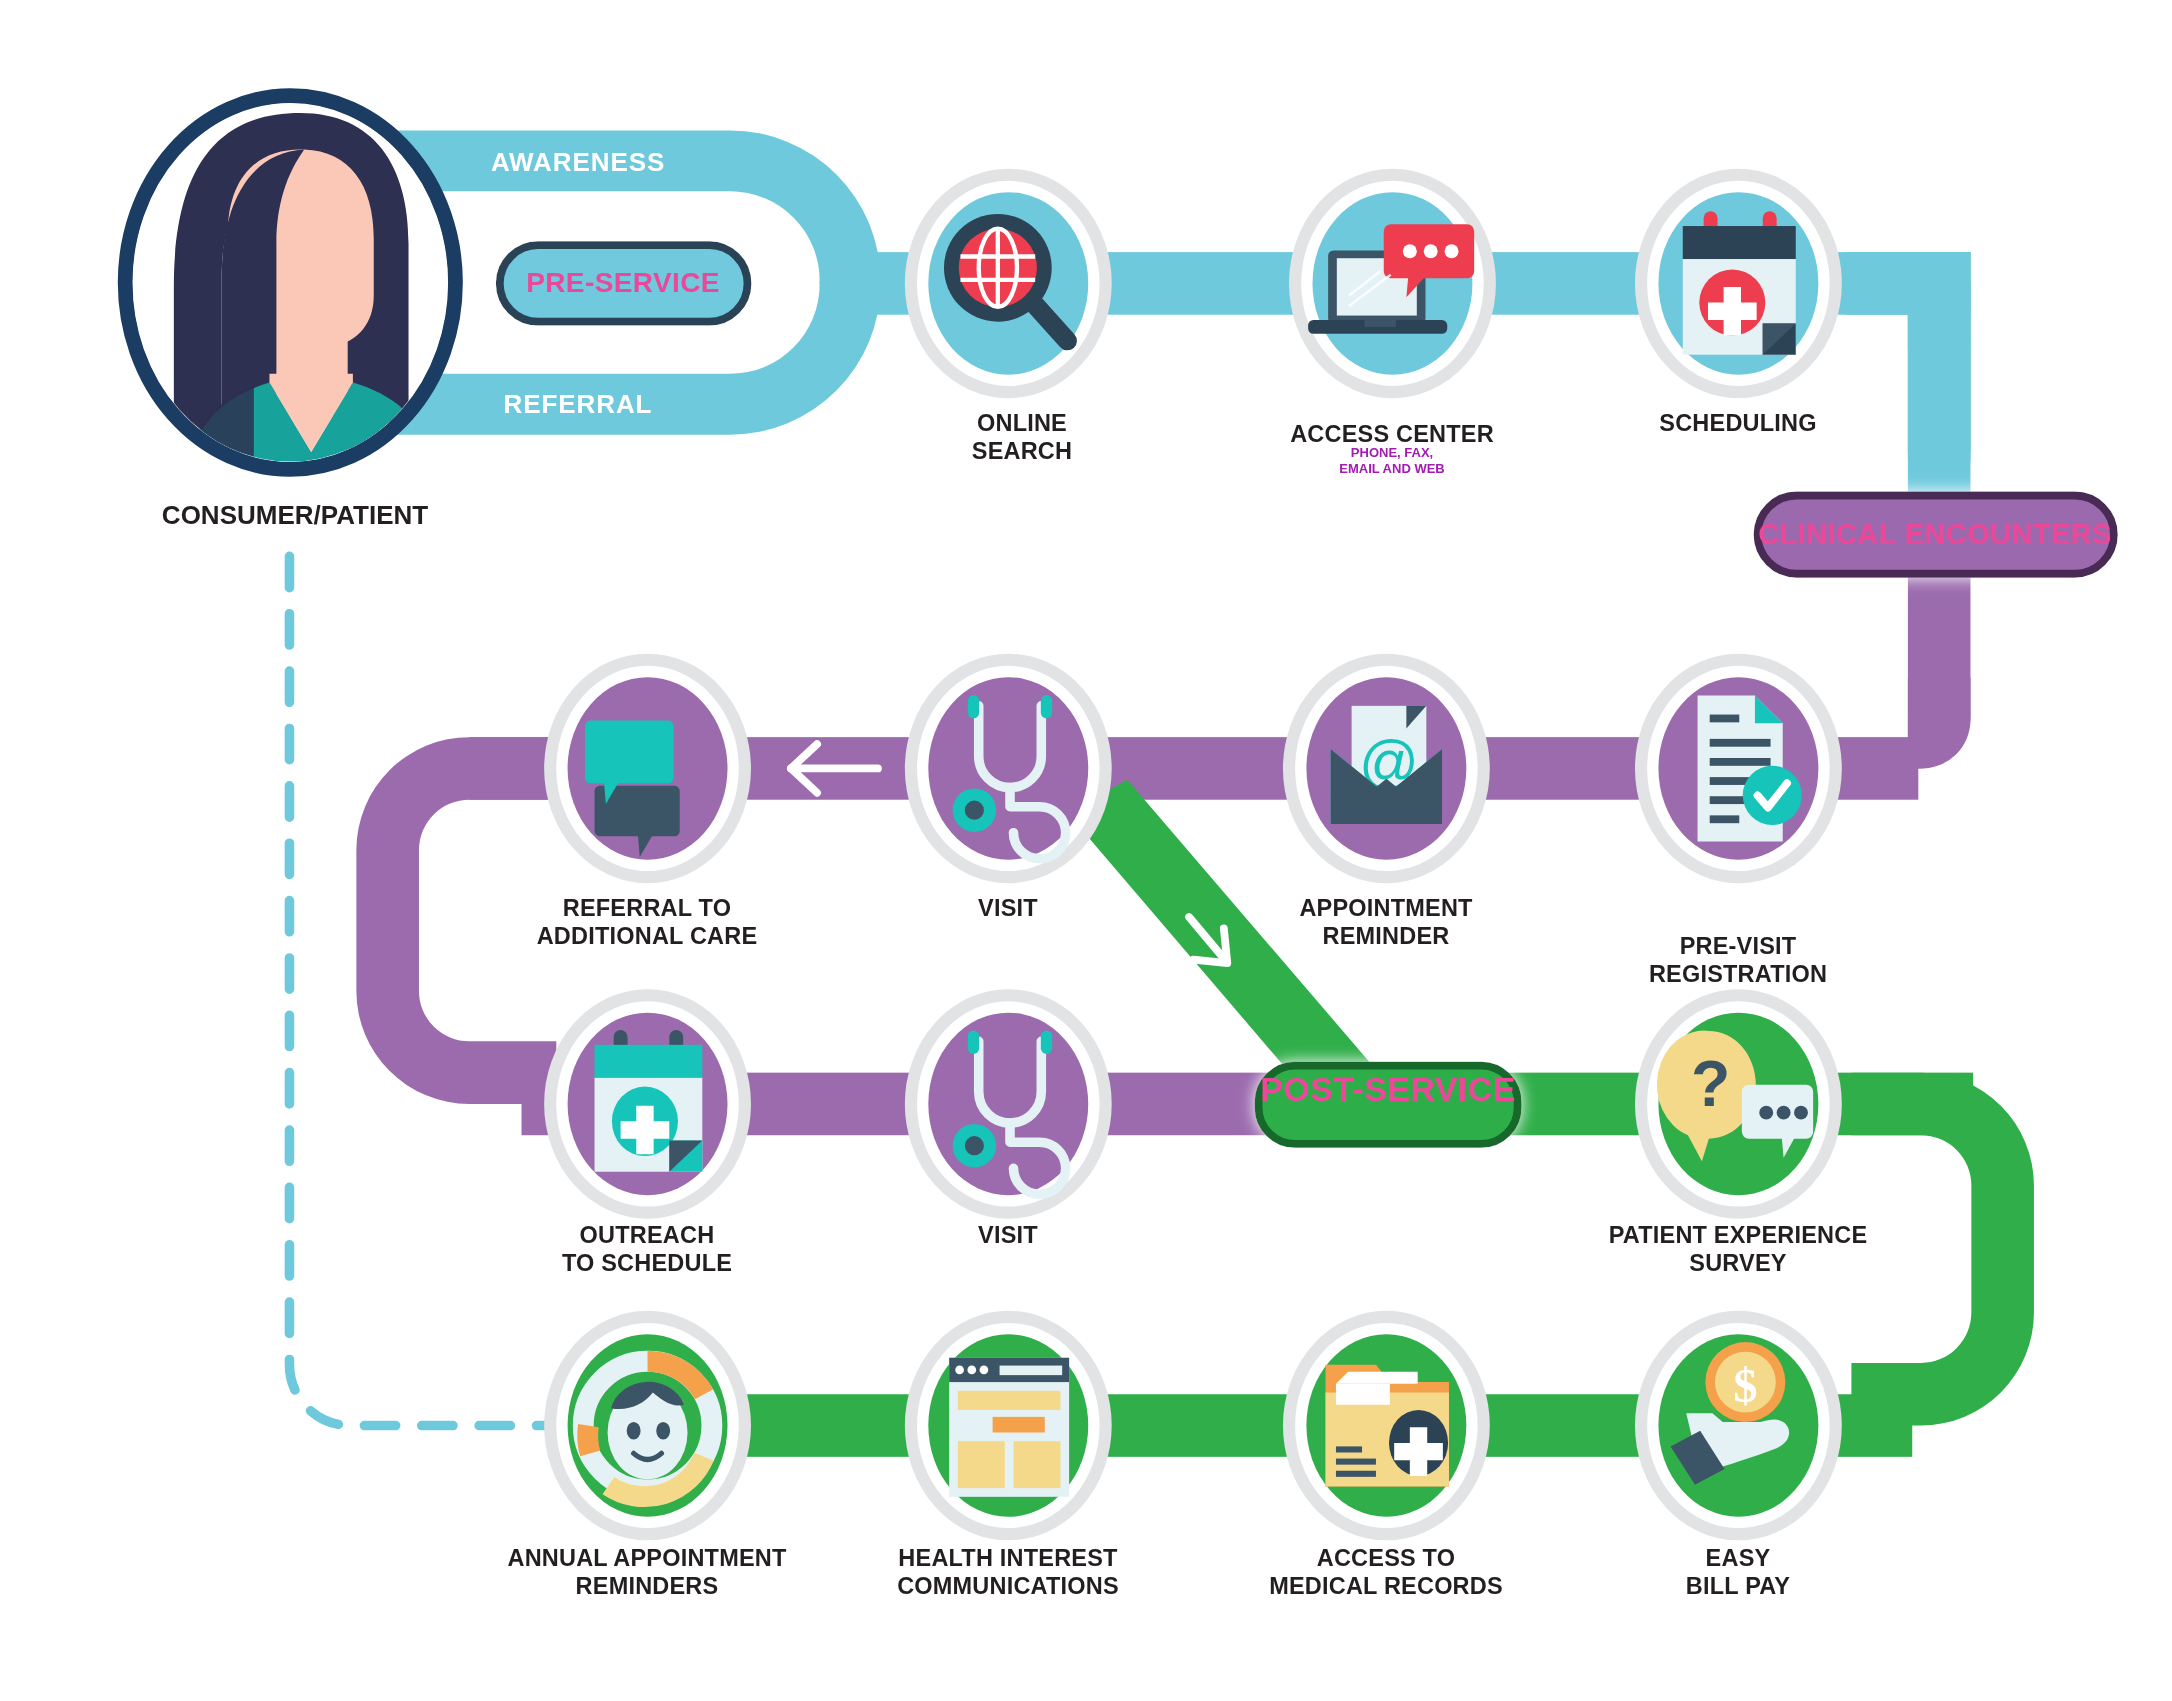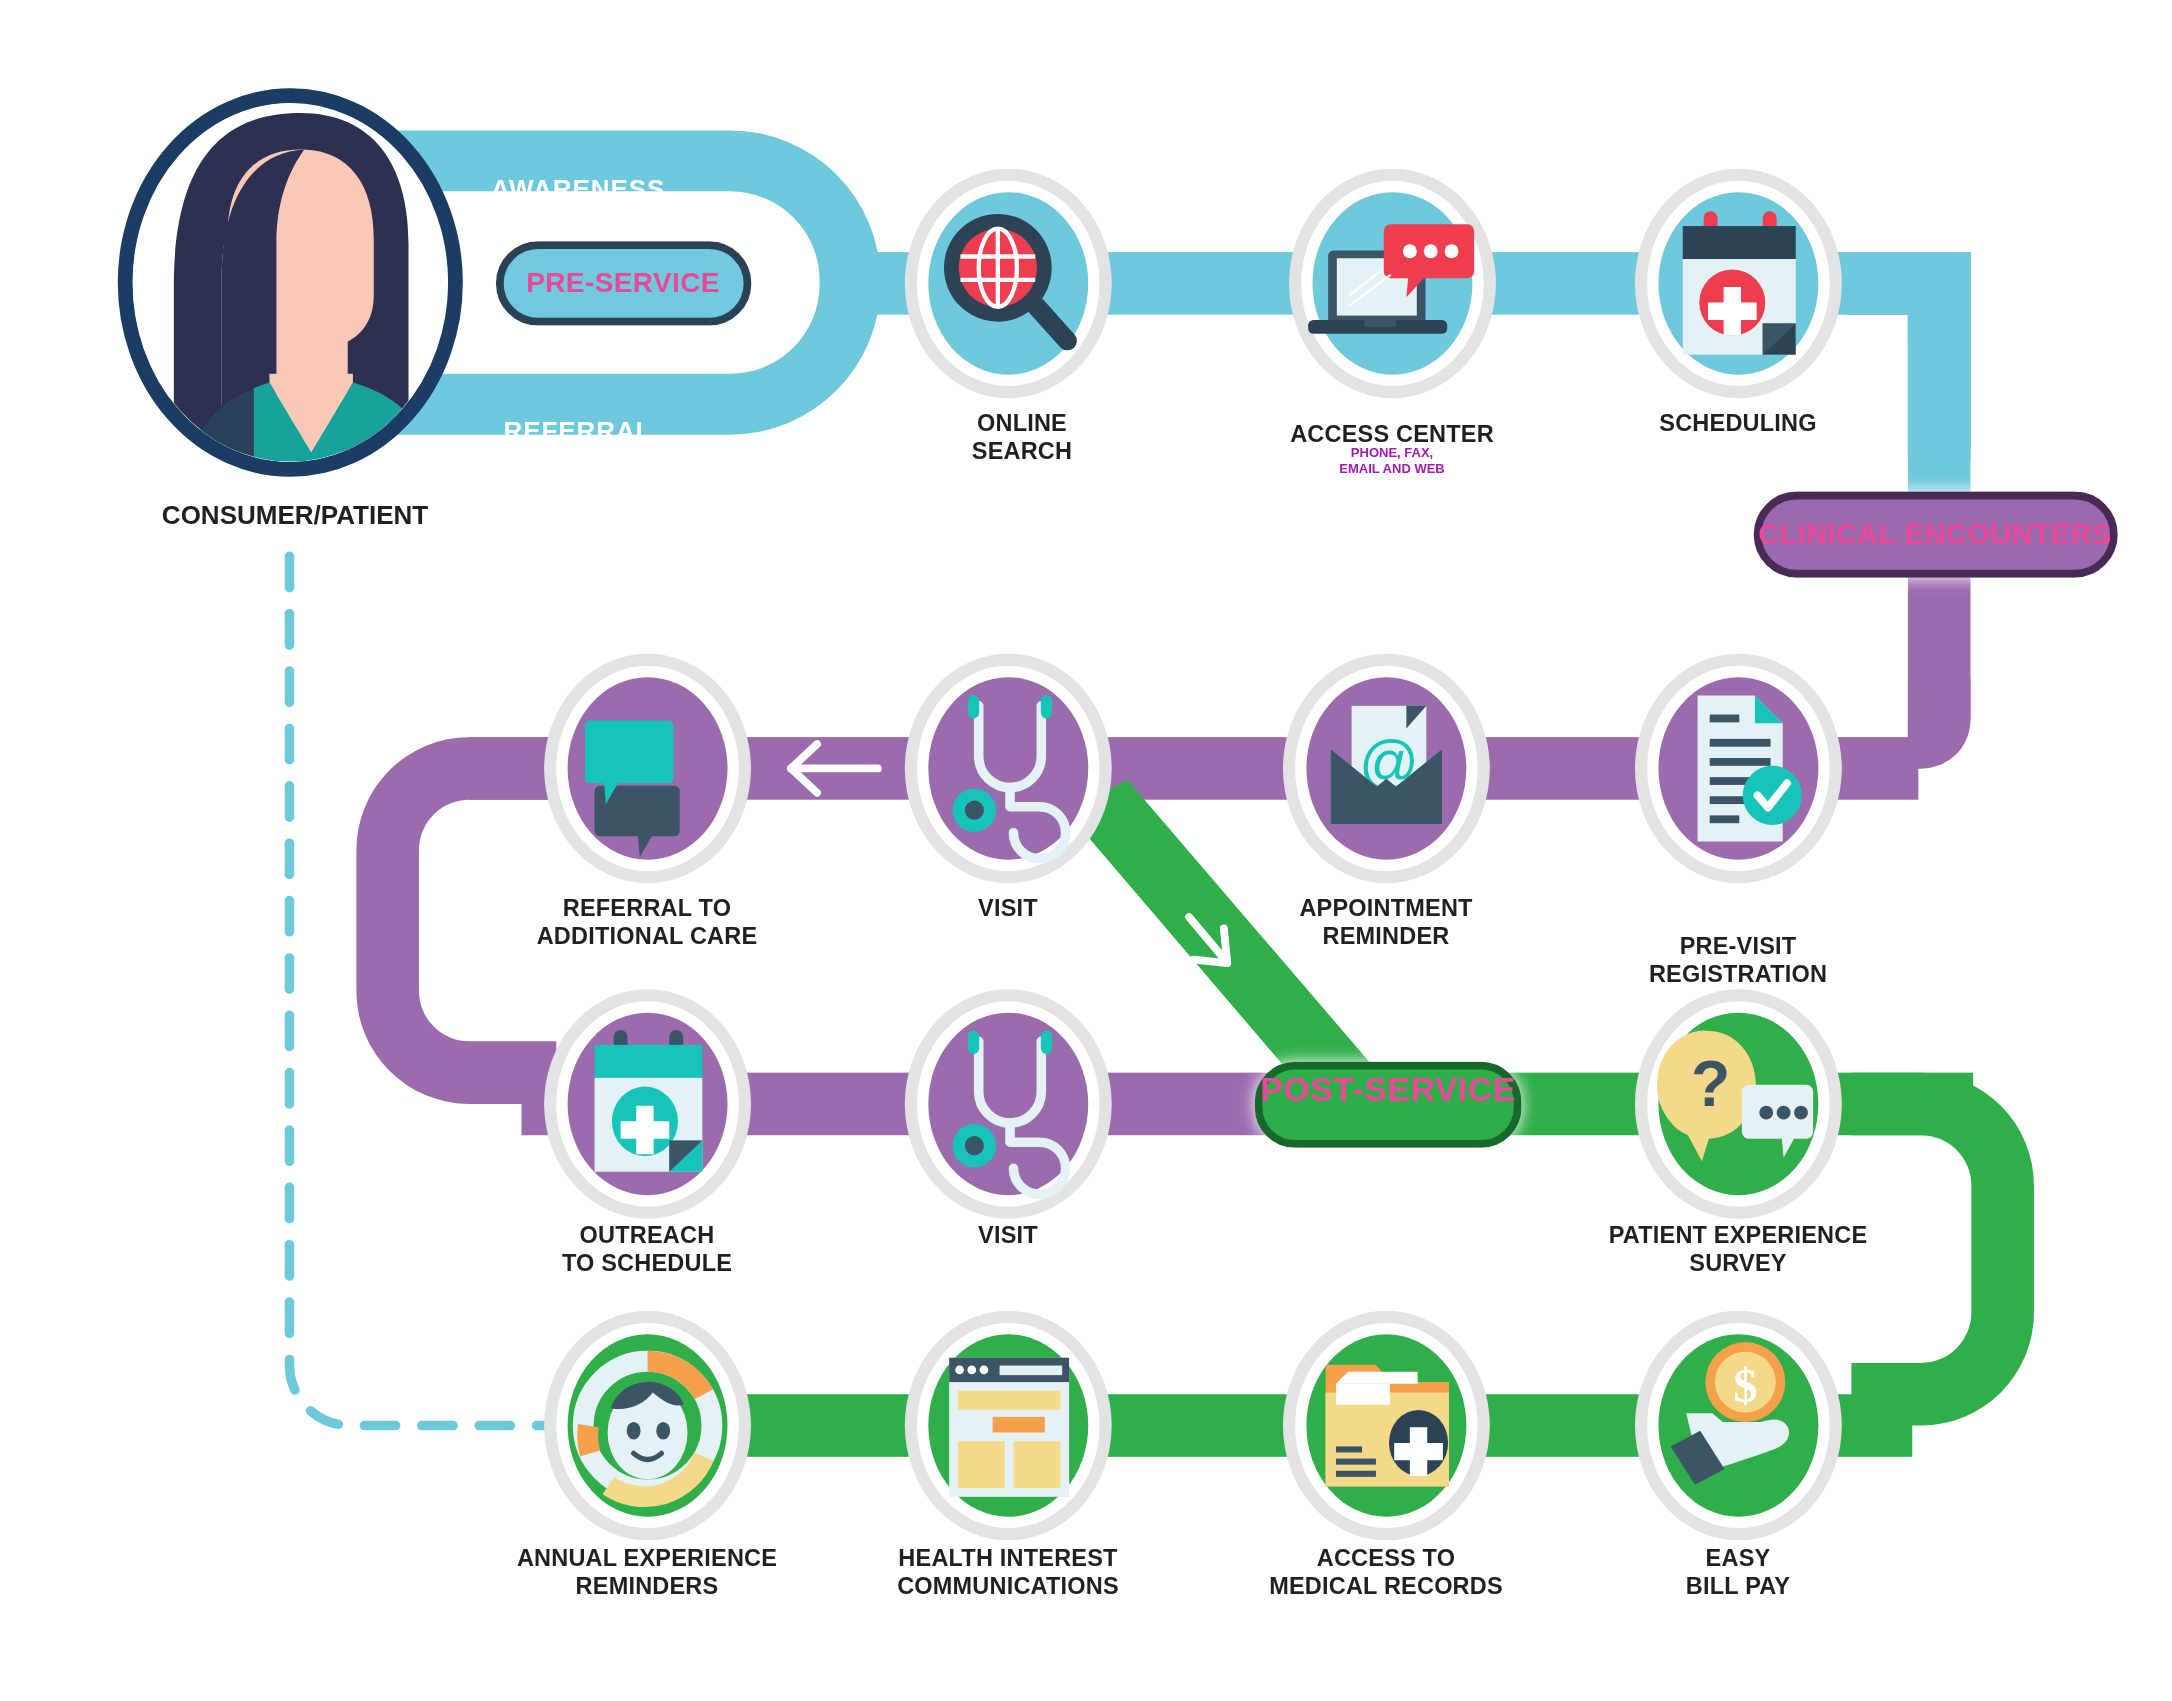--- a/index.html
+++ b/index.html
@@ -20,21 +20,21 @@
     transform:translateX(-50%);white-space:pre-line;
   }
   .pill-text{
     position:absolute;color:#ec4899;font-weight:bold;
     font-family:"Liberation Sans", sans-serif;
     transform:translate(-50%,-50%);white-space:nowrap;letter-spacing:0.4px;
   }
   .band-text{
     position:absolute;color:#ffffff;font-weight:bold;font-size:26px;
     font-family:"Liberation Sans", sans-serif;
-    transform:translate(-50%,-50%);white-space:nowrap;letter-spacing:0.9px;margin-top:27px;
+    transform:translate(-50%,-50%);white-space:nowrap;letter-spacing:0.9px;
   }
   .consumer-label{
     position:absolute;color:#231f20;font-weight:bold;font-size:26px;
     font-family:"Liberation Sans", sans-serif;
     transform:translateX(-50%);white-space:nowrap;
   }
 </style>
 </head>
 <body>
 
@@ -435,21 +435,21 @@
 REMINDER</div>
   <div class="node-label" style="left:1738px;top:895px;margin-top:38px;">PRE-VISIT
 REGISTRATION</div>
 
   <div class="node-label" style="left:647px;top:1222px;">OUTREACH
 TO SCHEDULE</div>
   <div class="node-label" style="left:1008px;top:1222px;">VISIT</div>
   <div class="node-label" style="left:1738px;top:1222px;">PATIENT EXPERIENCE
 SURVEY</div>
 
-  <div class="node-label" style="left:647px;top:1545px;">ANNUAL EXPERIENCE
+  <div class="node-label" style="left:647px;top:1545px;">ANNUAL APPOINTMENT
 REMINDERS</div>
   <div class="node-label" style="left:1008px;top:1545px;">HEALTH INTEREST
 COMMUNICATIONS</div>
   <div class="node-label" style="left:1386px;top:1545px;">ACCESS TO
 MEDICAL RECORDS</div>
   <div class="node-label" style="left:1738px;top:1545px;">EASY
 BILL PAY</div>
 
 </div>
 

